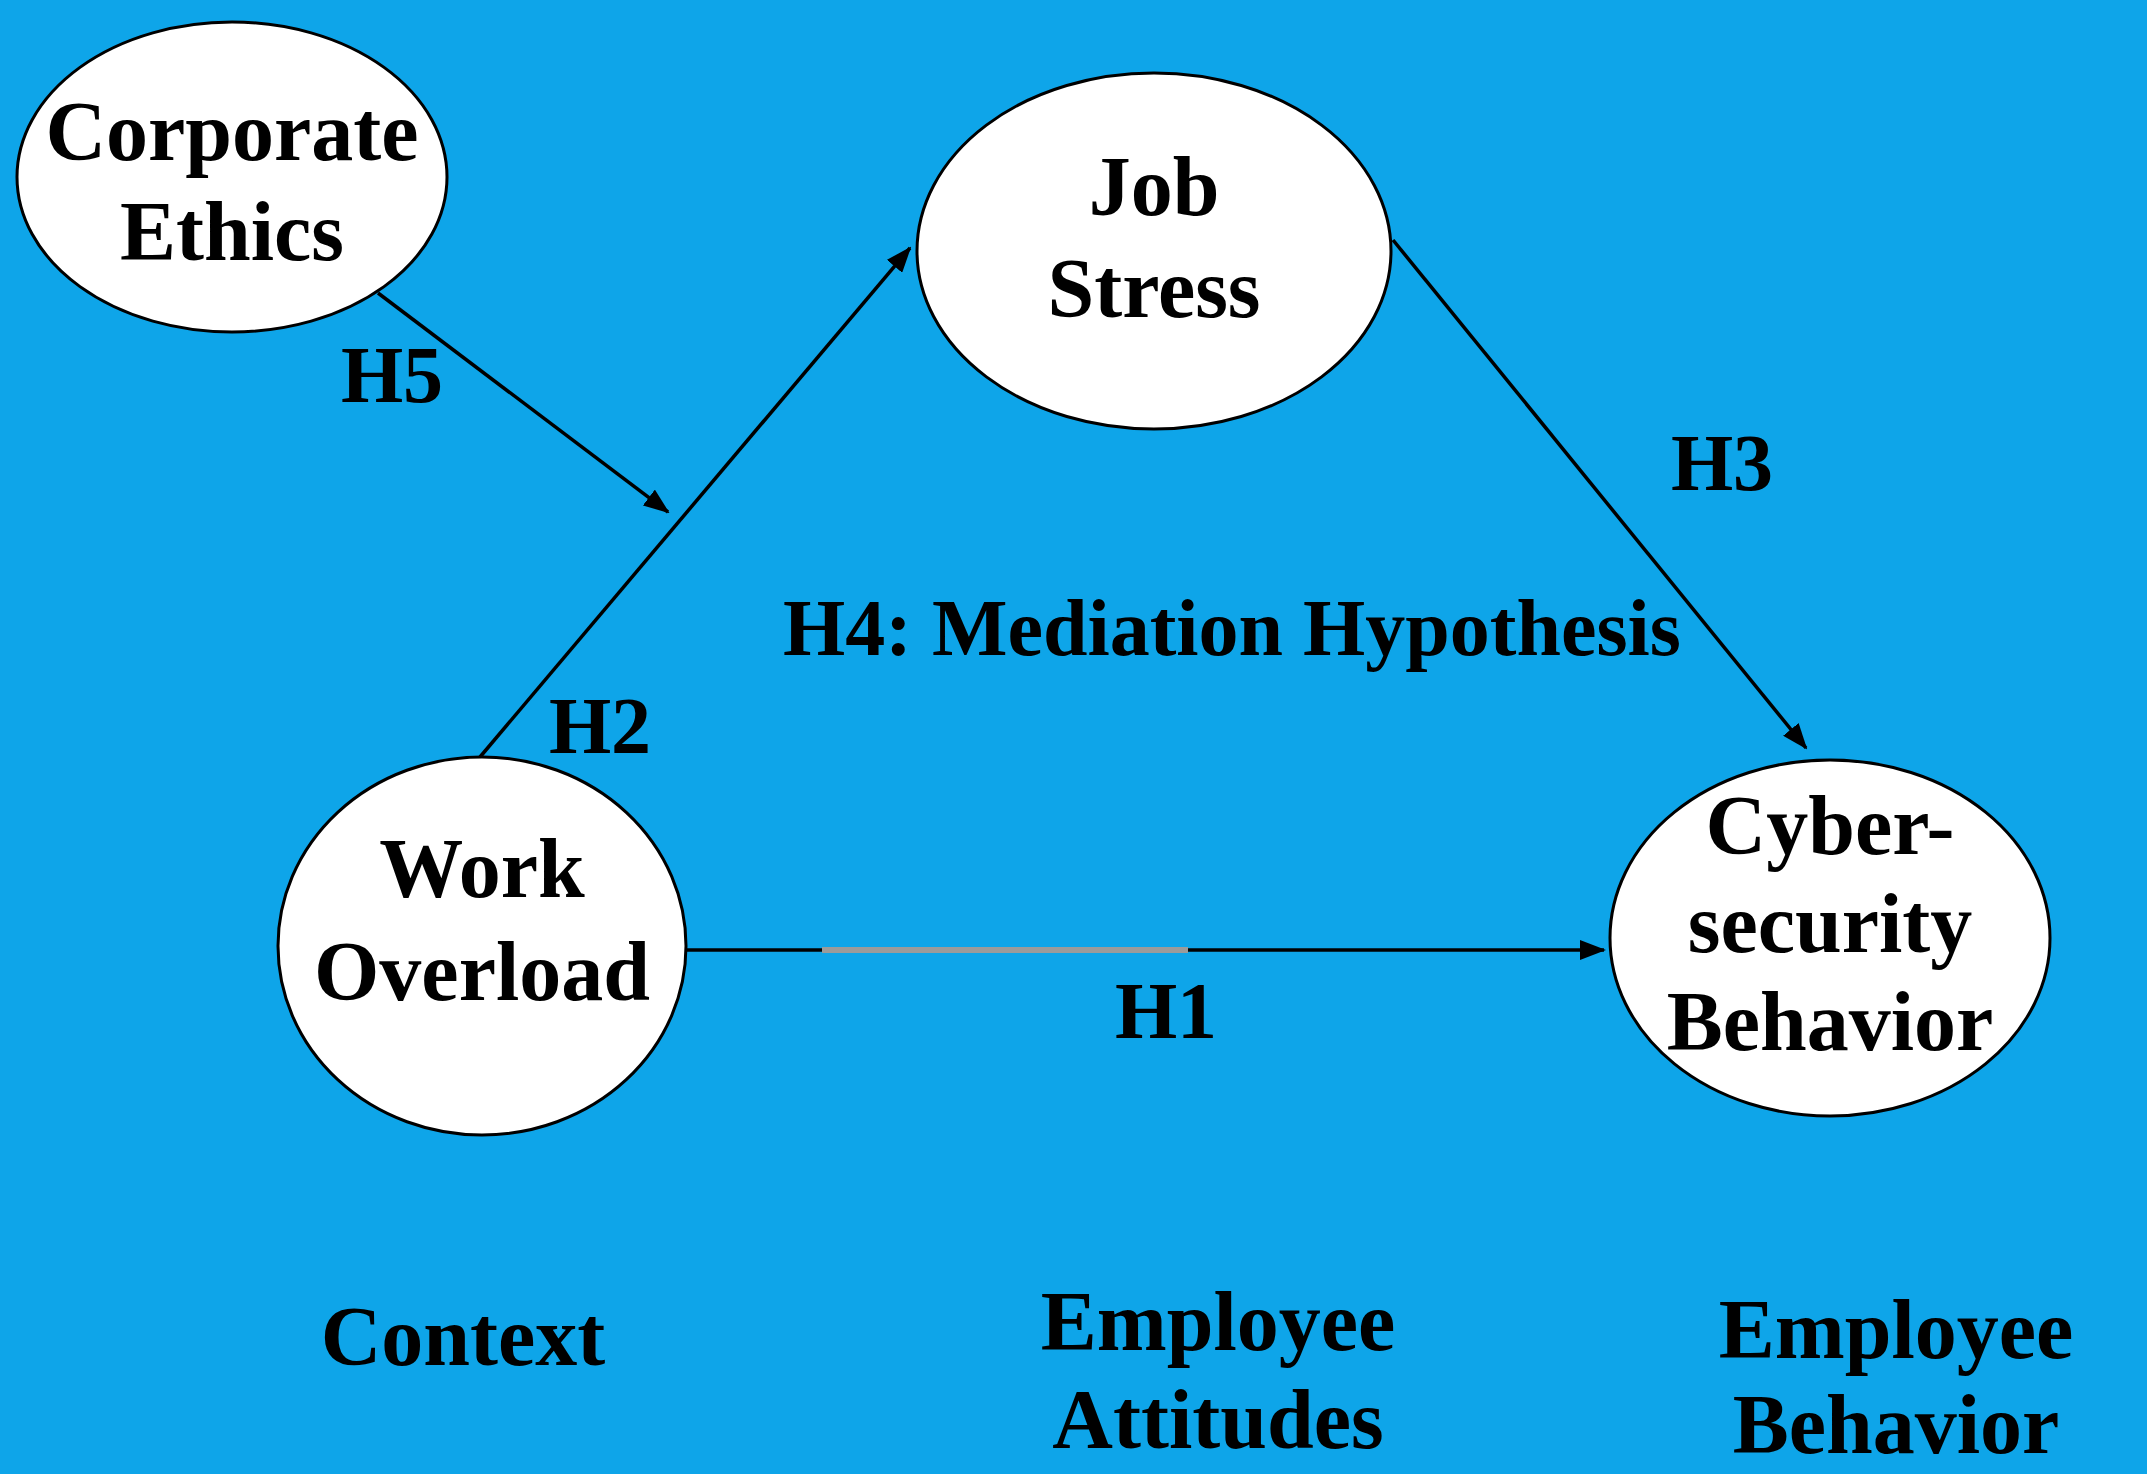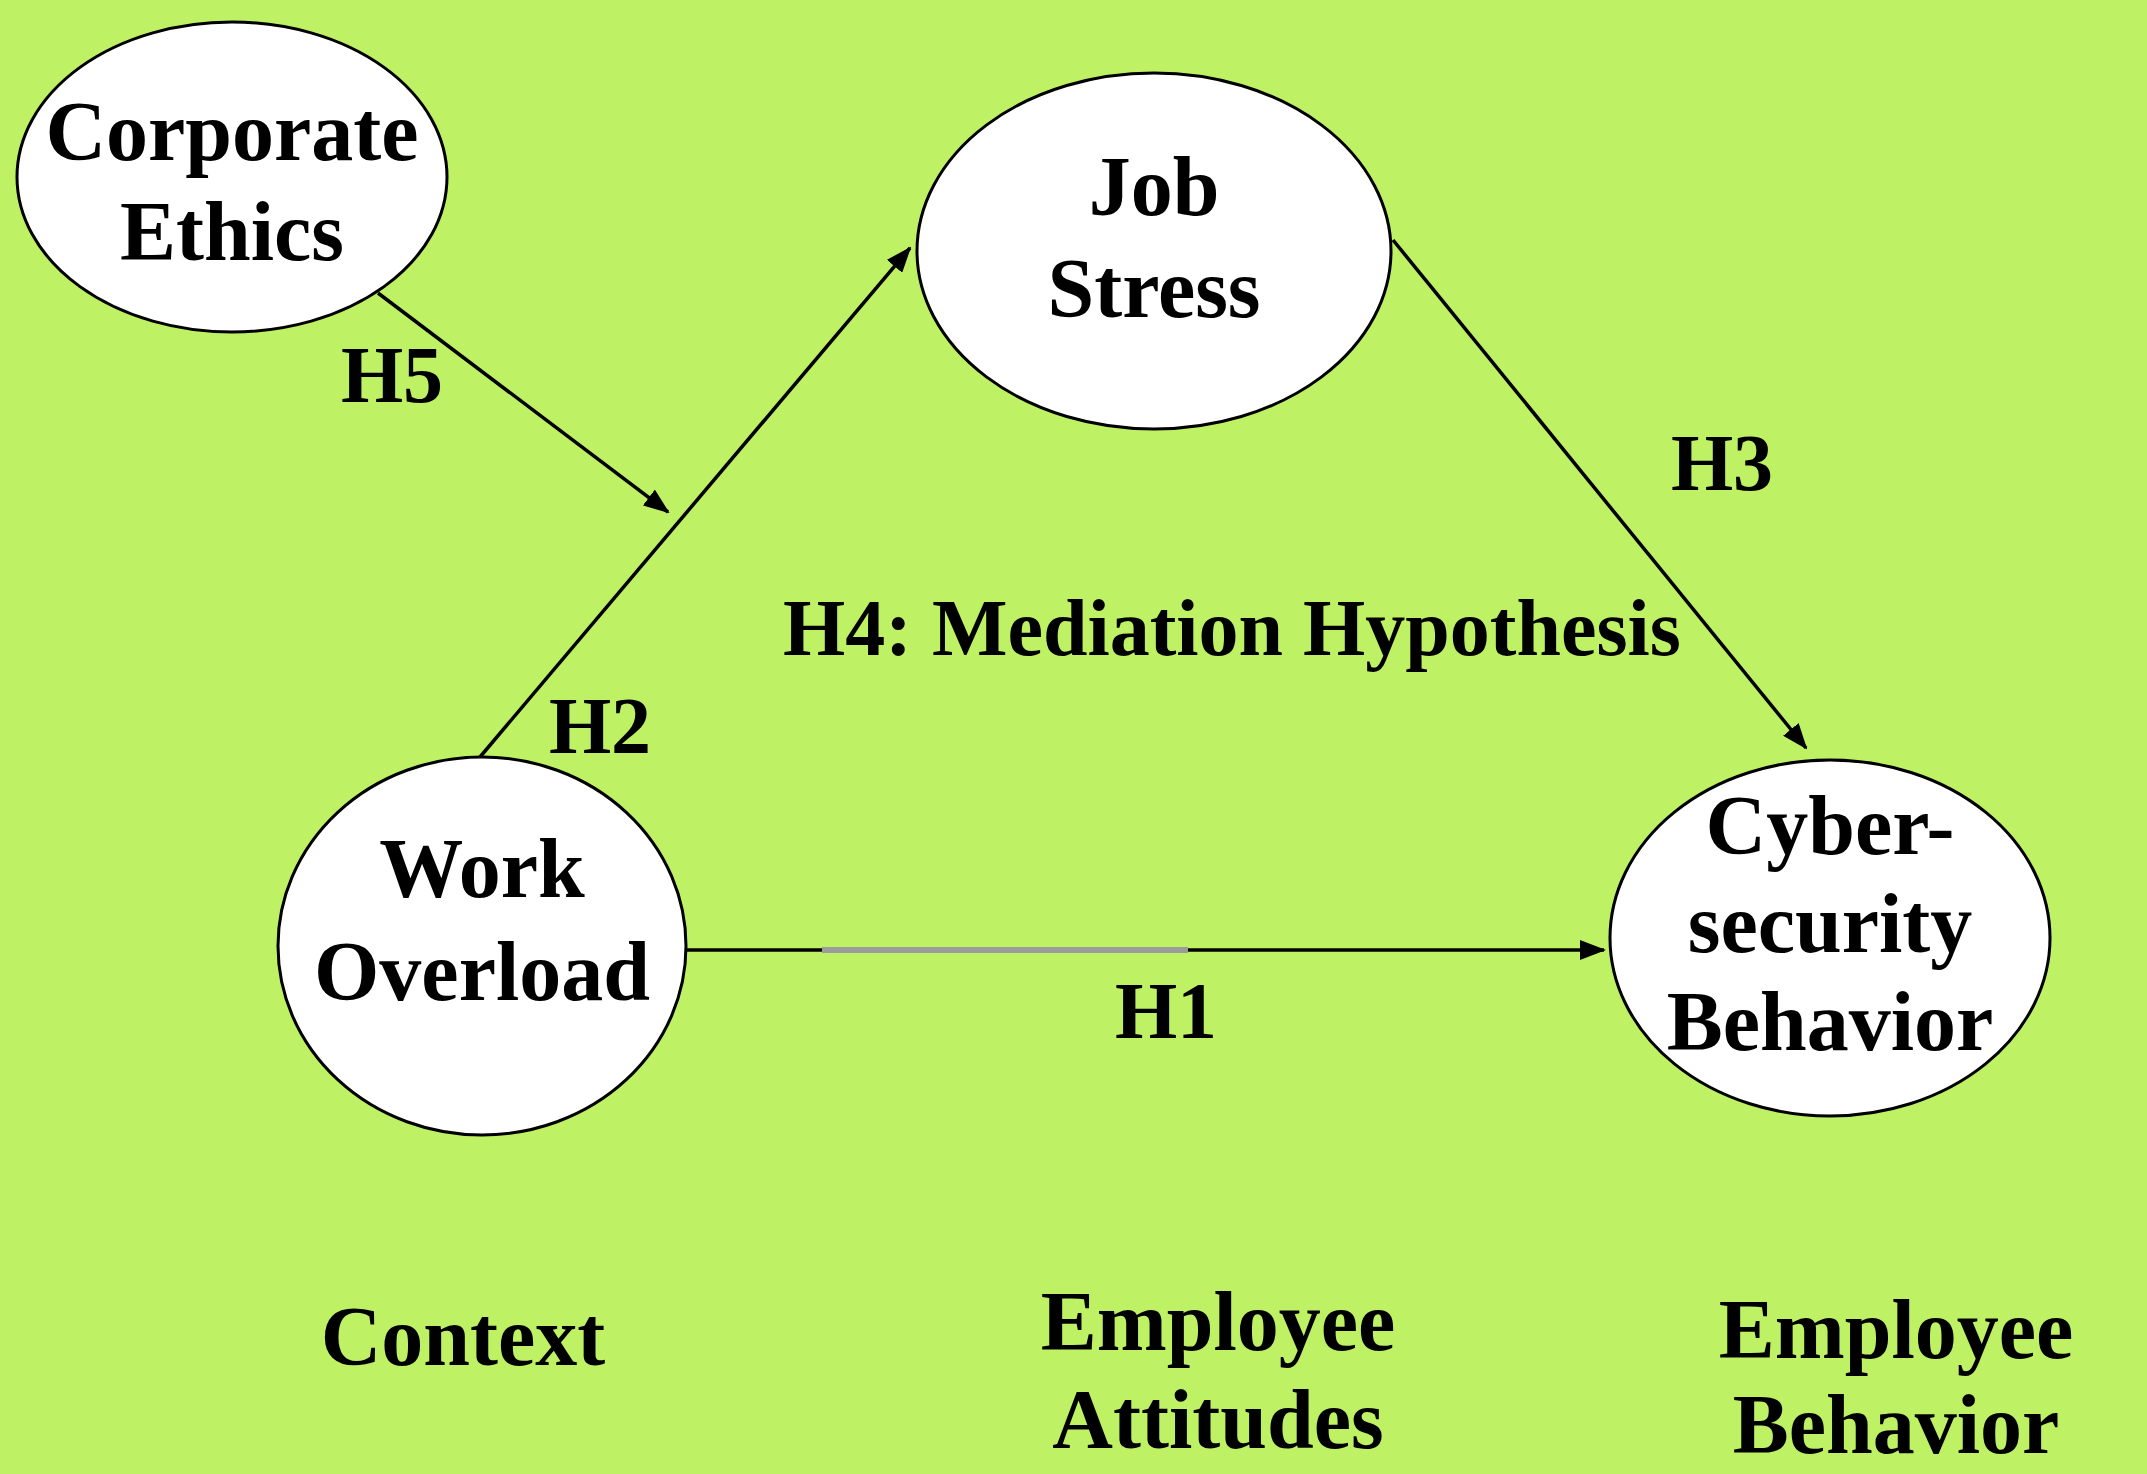--- a/index.html
+++ b/index.html
@@ -3,21 +3,21 @@
 <meta charset="utf-8">
 <style>
   html, body {
     margin: 0;
     padding: 0;
     background: #ffffff;
   }
   .figure-wrap {
     width: 2147px;
     height: 1474px;
-    background: #bef264;
+    background: #0ea5e9;
     position: relative;
     overflow: hidden;
   }
   svg {
     display: block;
   }
   .node-ellipse {
     fill: #ffffff;
     stroke: #000000;
     stroke-width: 3;

